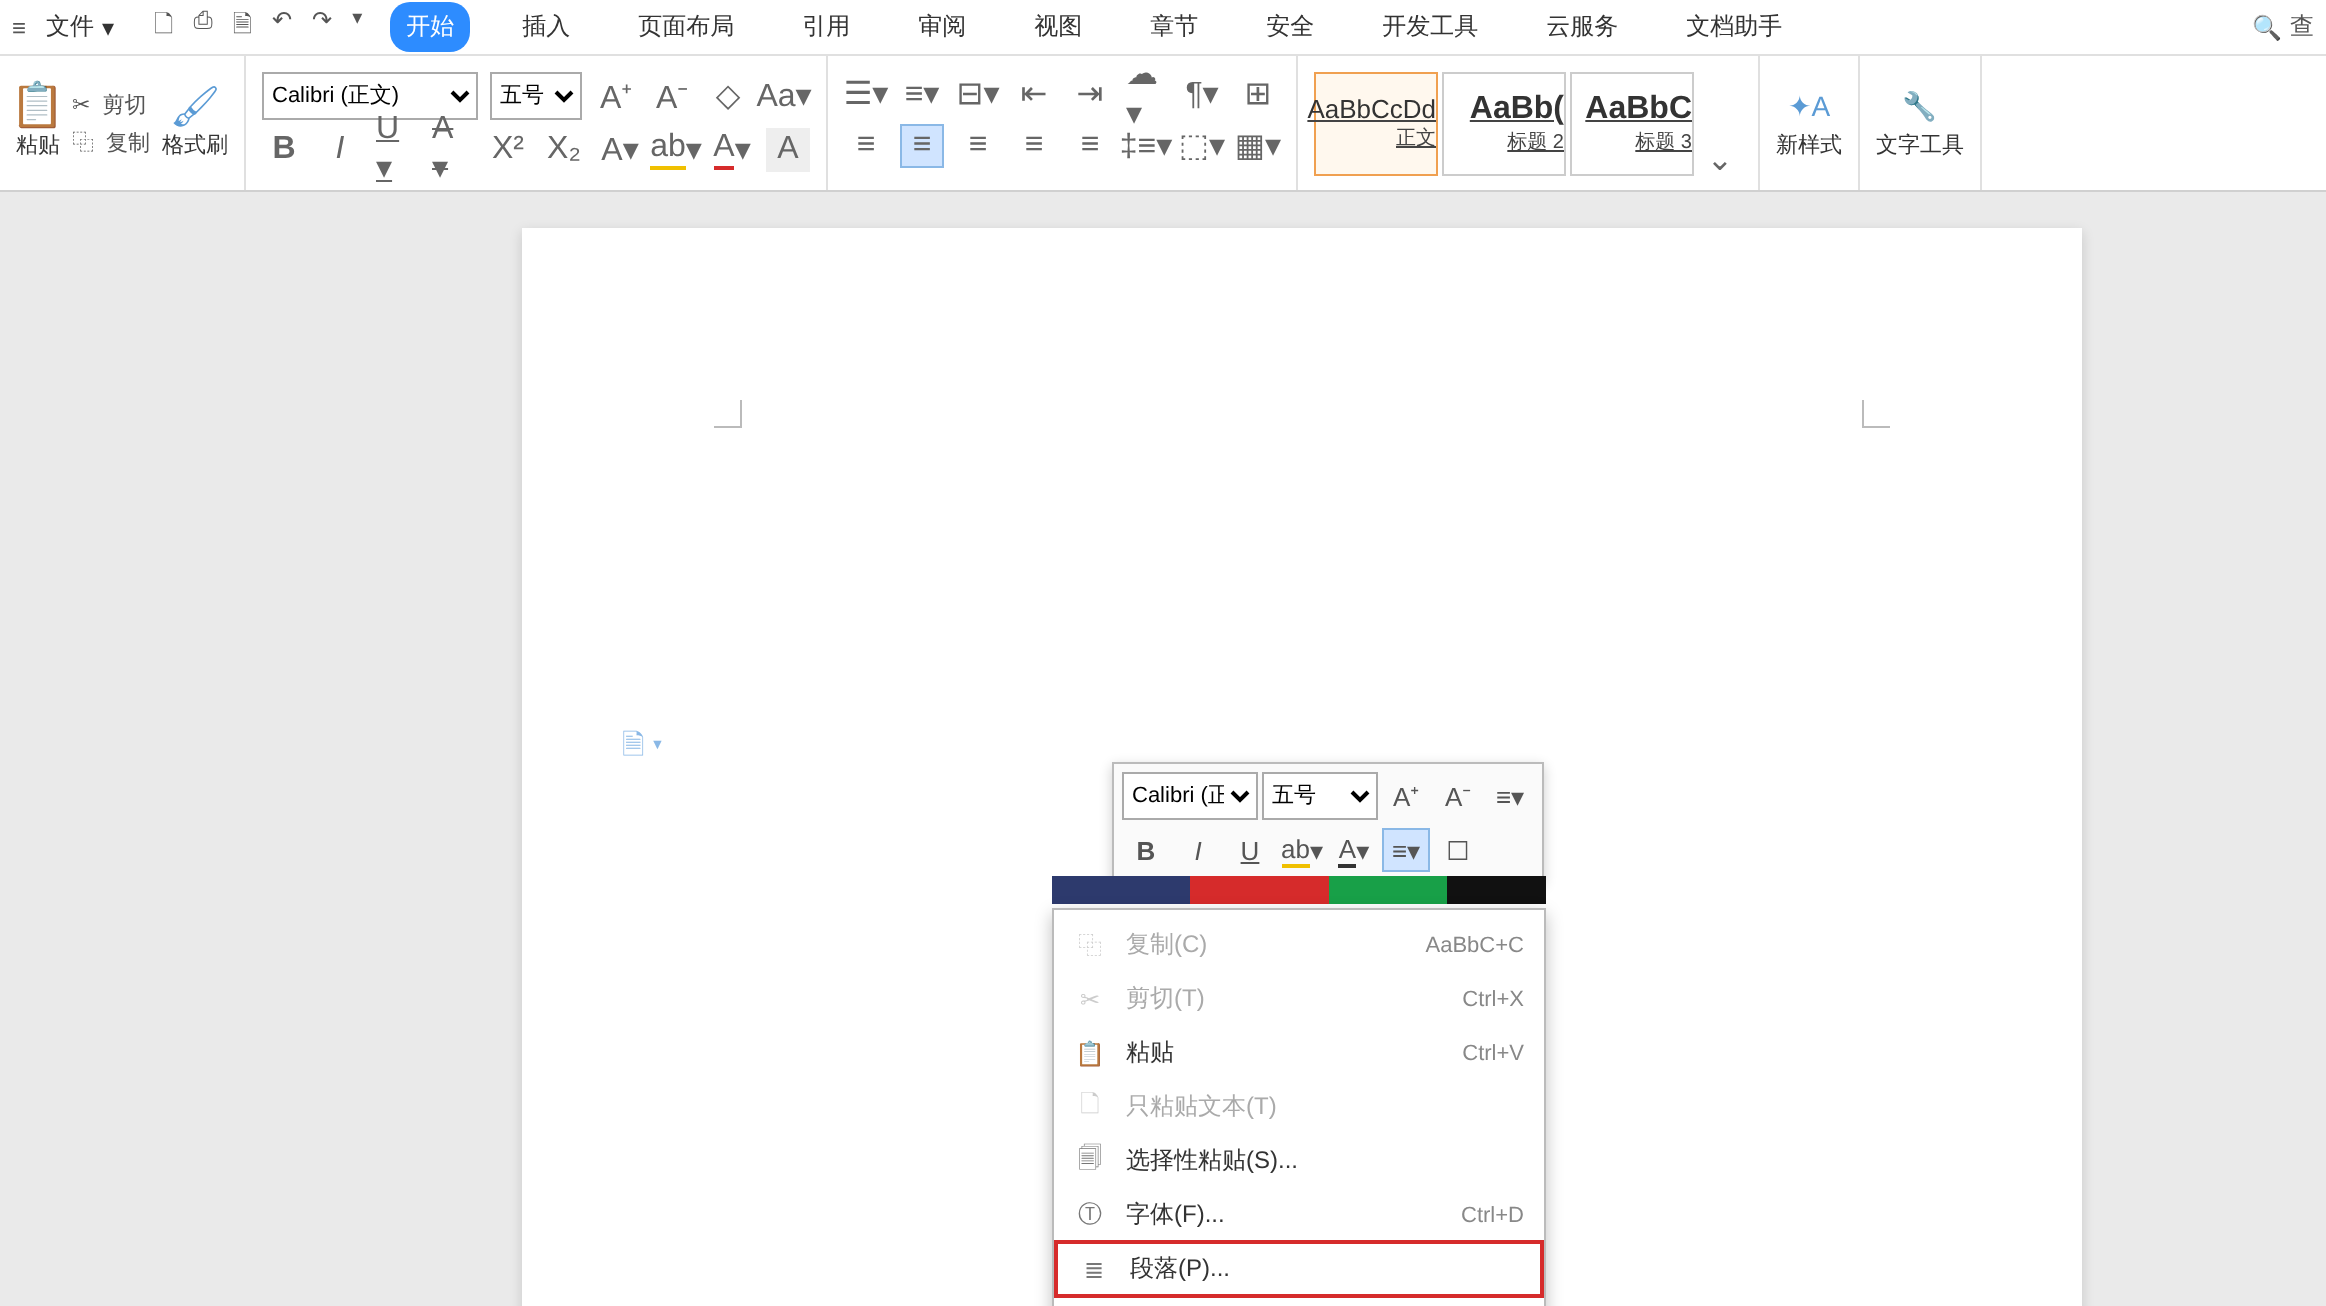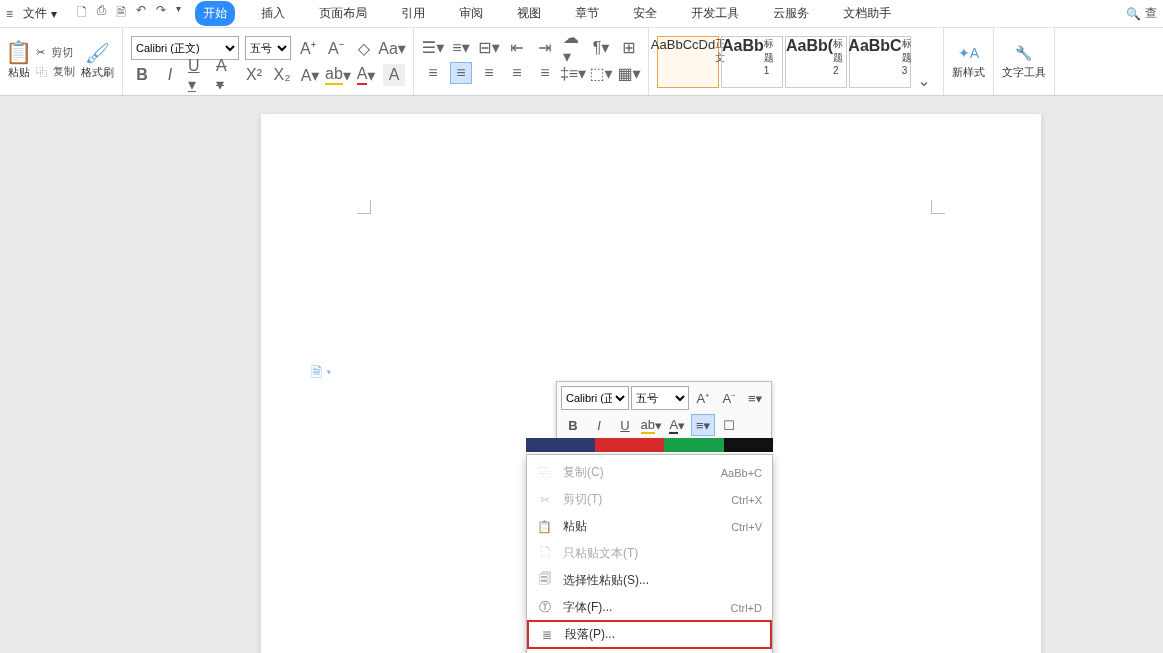--- a/index.html
+++ b/index.html
@@ -19,21 +19,21 @@
 .ribbon-group { border-right: 1px solid #e0e0e0; display: flex; align-items: center; padding: 4px 8px; gap: 6px; }
 .ribbon .big-btn { display: flex; flex-direction: column; align-items: center; font-size: 11px; color: #333; gap: 2px; }
 .ribbon .icon { width: 20px; height: 20px; display: inline-flex; align-items: center; justify-content: center; color: #555; font-size: 14px; }
 .ribbon .small-row { display: flex; gap: 6px; align-items: center; }
 .ribbon .small-col { display: flex; flex-direction: column; gap: 4px; font-size: 11px; color: #555; }
 .ribbon select, .mini-toolbar select { font-size: 11px; border: 1px solid #aaa; background: #fff; height: 24px; }
 .ribbon .font-name { width: 108px; }
 .ribbon .font-size { width: 46px; }
 .ribbon .btn-icon { width: 22px; height: 22px; display: inline-flex; align-items: center; justify-content: center; color: #666; border: 1px solid transparent; }
 .ribbon .btn-icon.active { background: #d0e4ff; border-color: #8ab8e6; }
-.ribbon .style-thumb { border: 1px solid #ccc; width: 62px; height: 52px; display: flex; flex-direction: row; align-items: flex-start; justify-content: center; font-size: 10px; color: #444; }
+.ribbon .style-thumb { border: 1px solid #ccc; width: 62px; height: 52px; display: flex; flex-direction: column; align-items: flex-end; justify-content: center; font-size: 10px; color: #444; text-decoration: underline; }
 .ribbon .style-thumb.selected { border: 1px solid #f0a050; background: #fff8ee; }
 .ribbon .style-thumb .preview { font-size: 13px; color: #333; }
 .ribbon .style-thumb .preview.big { font-size: 16px; font-weight: bold; }
 
 .doc-area { position: relative; width: 100%; height: calc(100% - 96px); overflow: hidden; }
 .page { position: absolute; left: 261px; top: 18px; width: 780px; height: 620px; background: #fff; box-shadow: 0 2px 6px rgba(0,0,0,0.15); }
 .page .margin-mark { position: absolute; width: 20px; height: 20px; border: 1px solid #bbb; }
 .page .margin-tl { left: 96px; top: 86px; border-top: none; border-left: none; width: 14px; height: 14px; }
 .page .margin-tr { right: 96px; top: 86px; border-top: none; border-right: none; width: 14px; height: 14px; }
 .page .doc-icon { position: absolute; left: 50px; top: 248px; color: #8ab8e6; font-size: 14px; }
@@ -162,24 +162,20 @@
       <span class="btn-icon">▦▾</span>
     </div>
   </div>
 
   <div class="ribbon-group" style="gap:2px">
     <div class="style-thumb selected">
       <span class="preview">AaBbCcDd</span>
       <span>正文</span>
     </div>
     <div class="style-thumb">
-      <span class="preview big">AaBb</span>
-      <span>标题 1</span>
-    </div>
-    <div class="style-thumb">
       <span class="preview big">AaBb(</span>
       <span>标题 2</span>
     </div>
     <div class="style-thumb">
       <span class="preview big">AaBbC</span>
       <span>标题 3</span>
     </div>
     <span class="btn-icon" style="align-self:flex-end">⌄</span>
   </div>
 
@@ -223,21 +219,21 @@
       <span class="btn-icon">☐</span>
     </div>
   </div>
 
   <div class="image-strip"></div>
 
   <div class="context-menu">
     <div class="item disabled">
       <span class="mi-icon">⿻</span>
       <span>复制(C)</span>
-      <span class="shortcut">AaBb+C</span>
+      <span class="shortcut">AaBbC+C</span>
     </div>
     <div class="item disabled">
       <span class="mi-icon">✂</span>
       <span>剪切(T)</span>
       <span class="shortcut">Ctrl+X</span>
     </div>
     <div class="item">
       <span class="mi-icon">📋</span>
       <span>粘贴</span>
       <span class="shortcut">Ctrl+V</span>

